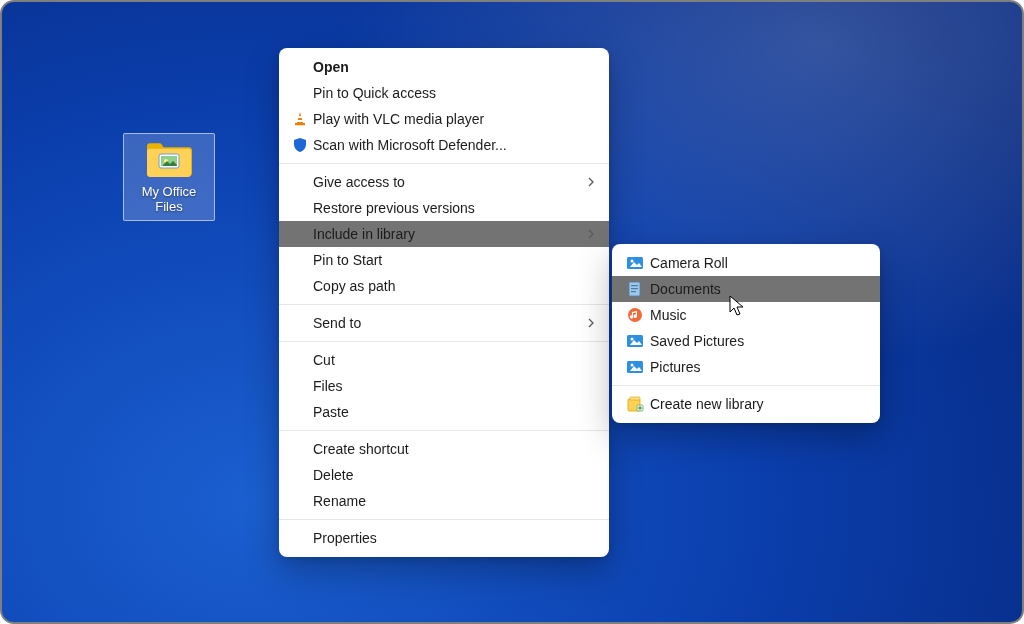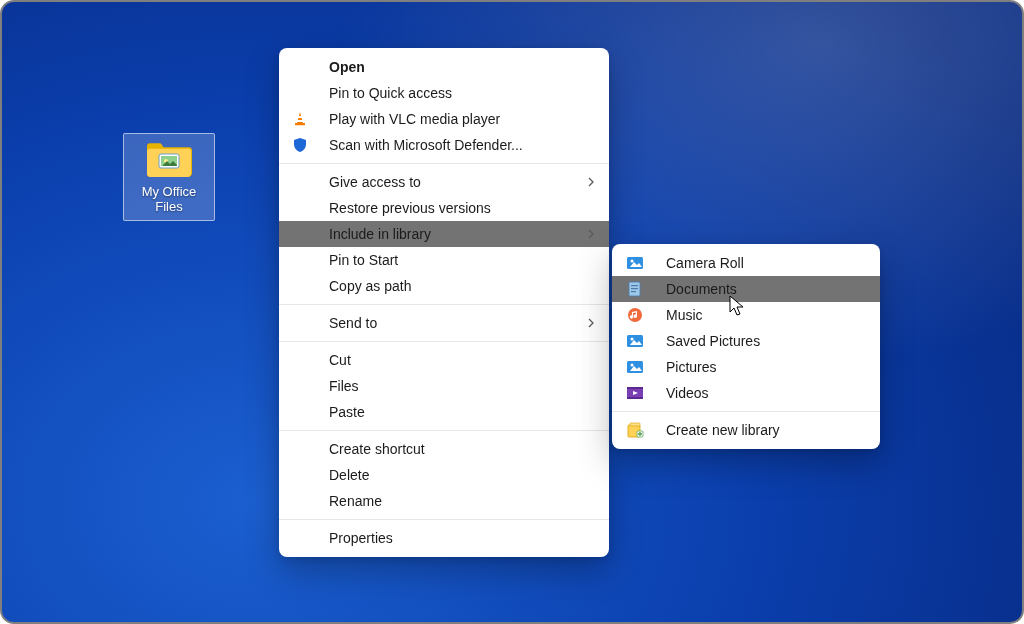--- a/index.html
+++ b/index.html
@@ -76,21 +76,21 @@
     padding: 0 14px 0 10px;
     position: relative;
     cursor: default;
   }
   .item .ic {
     width: 22px;
     display: flex;
     align-items: center;
     justify-content: center;
   }
-  .item .tx { flex: 1; padding-left: 2px; margin-left: 16px; }
+  .item .tx { flex: 1; padding-left: 2px; }
   .item .arw {
     width: 14px;
     display: flex;
     align-items: center;
     justify-content: flex-end;
     color: #5a5a5a;
   }
   .item.hover { background: #737373; }
   .item.bold .tx { font-weight: 600; }
 
@@ -307,31 +307,20 @@
       <span class="ic">
         <svg width="18" height="18" viewBox="0 0 18 18">
           <rect x="1" y="3" width="16" height="12" rx="1.5" fill="#2f8fe0"></rect>
           <polygon points="4,13 8,8 11,11 13,9 16,13" fill="#fff"></polygon>
           <circle cx="6" cy="7" r="1.5" fill="#fff"></circle>
         </svg>
       </span>
       <span class="tx">Pictures</span>
     </div>
 
-    <div class="item">
-      <span class="ic">
-        <svg width="18" height="18" viewBox="0 0 18 18">
-          <rect x="1" y="3" width="16" height="12" rx="1.5" fill="#7a3fb5"></rect>
-          <rect x="1" y="3" width="16" height="2" fill="#5a2a90"></rect>
-          <rect x="1" y="13" width="16" height="2" fill="#5a2a90"></rect>
-          <polygon points="7,7 12,9 7,11" fill="#fff"></polygon>
-        </svg>
-      </span>
-      <span class="tx">Videos</span>
-    </div>
 
     <div class="sep"></div>
 
     <div class="item">
       <span class="ic">
         <svg width="18" height="18" viewBox="0 0 18 18">
           <rect x="2" y="4" width="12" height="12" rx="1" fill="#ffd257" stroke="#d9a200" stroke-width="0.8"></rect>
           <rect x="4" y="2" width="10" height="3" rx="0.8" fill="#ffe08a" stroke="#d9a200" stroke-width="0.6"></rect>
           <rect x="11" y="10" width="6" height="6" rx="1" fill="#fff" stroke="#58a658" stroke-width="0.8"></rect>
           <path d="M14 11v4M12 13h4" stroke="#58a658" stroke-width="1.4"></path>

